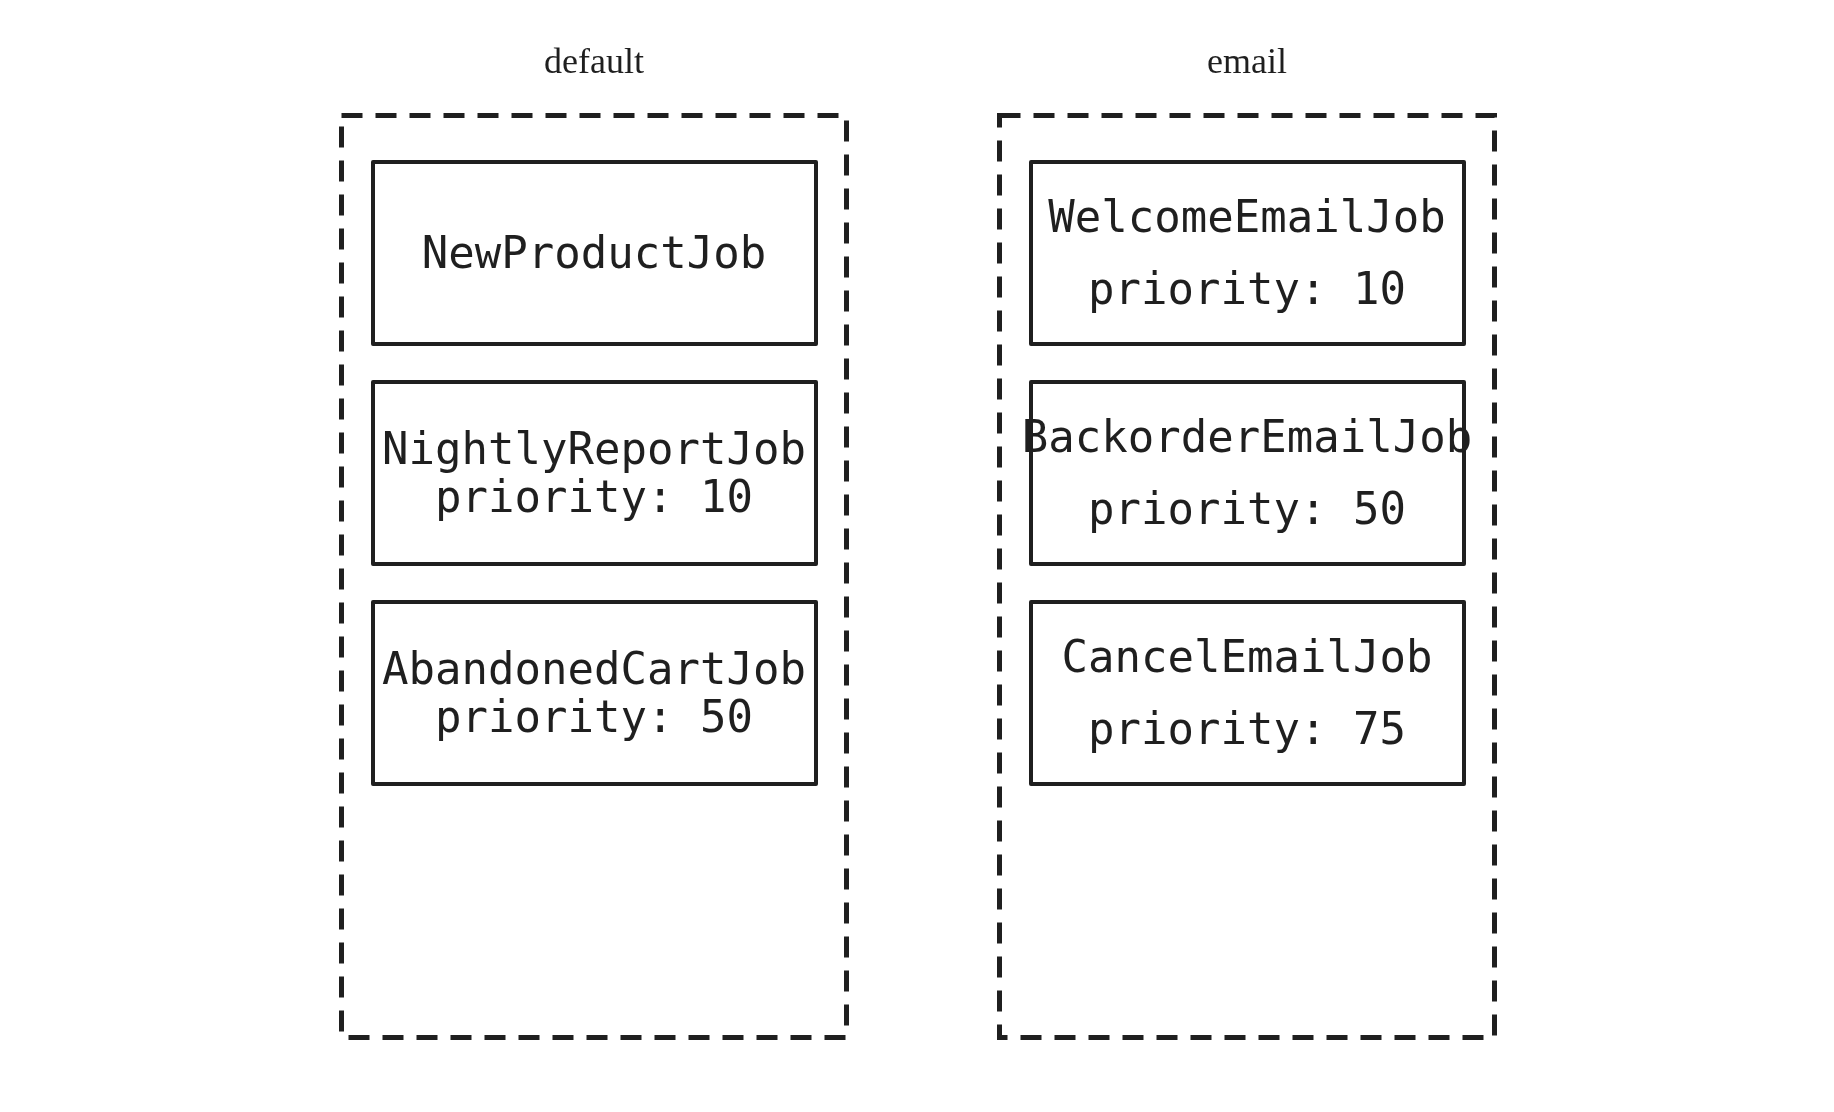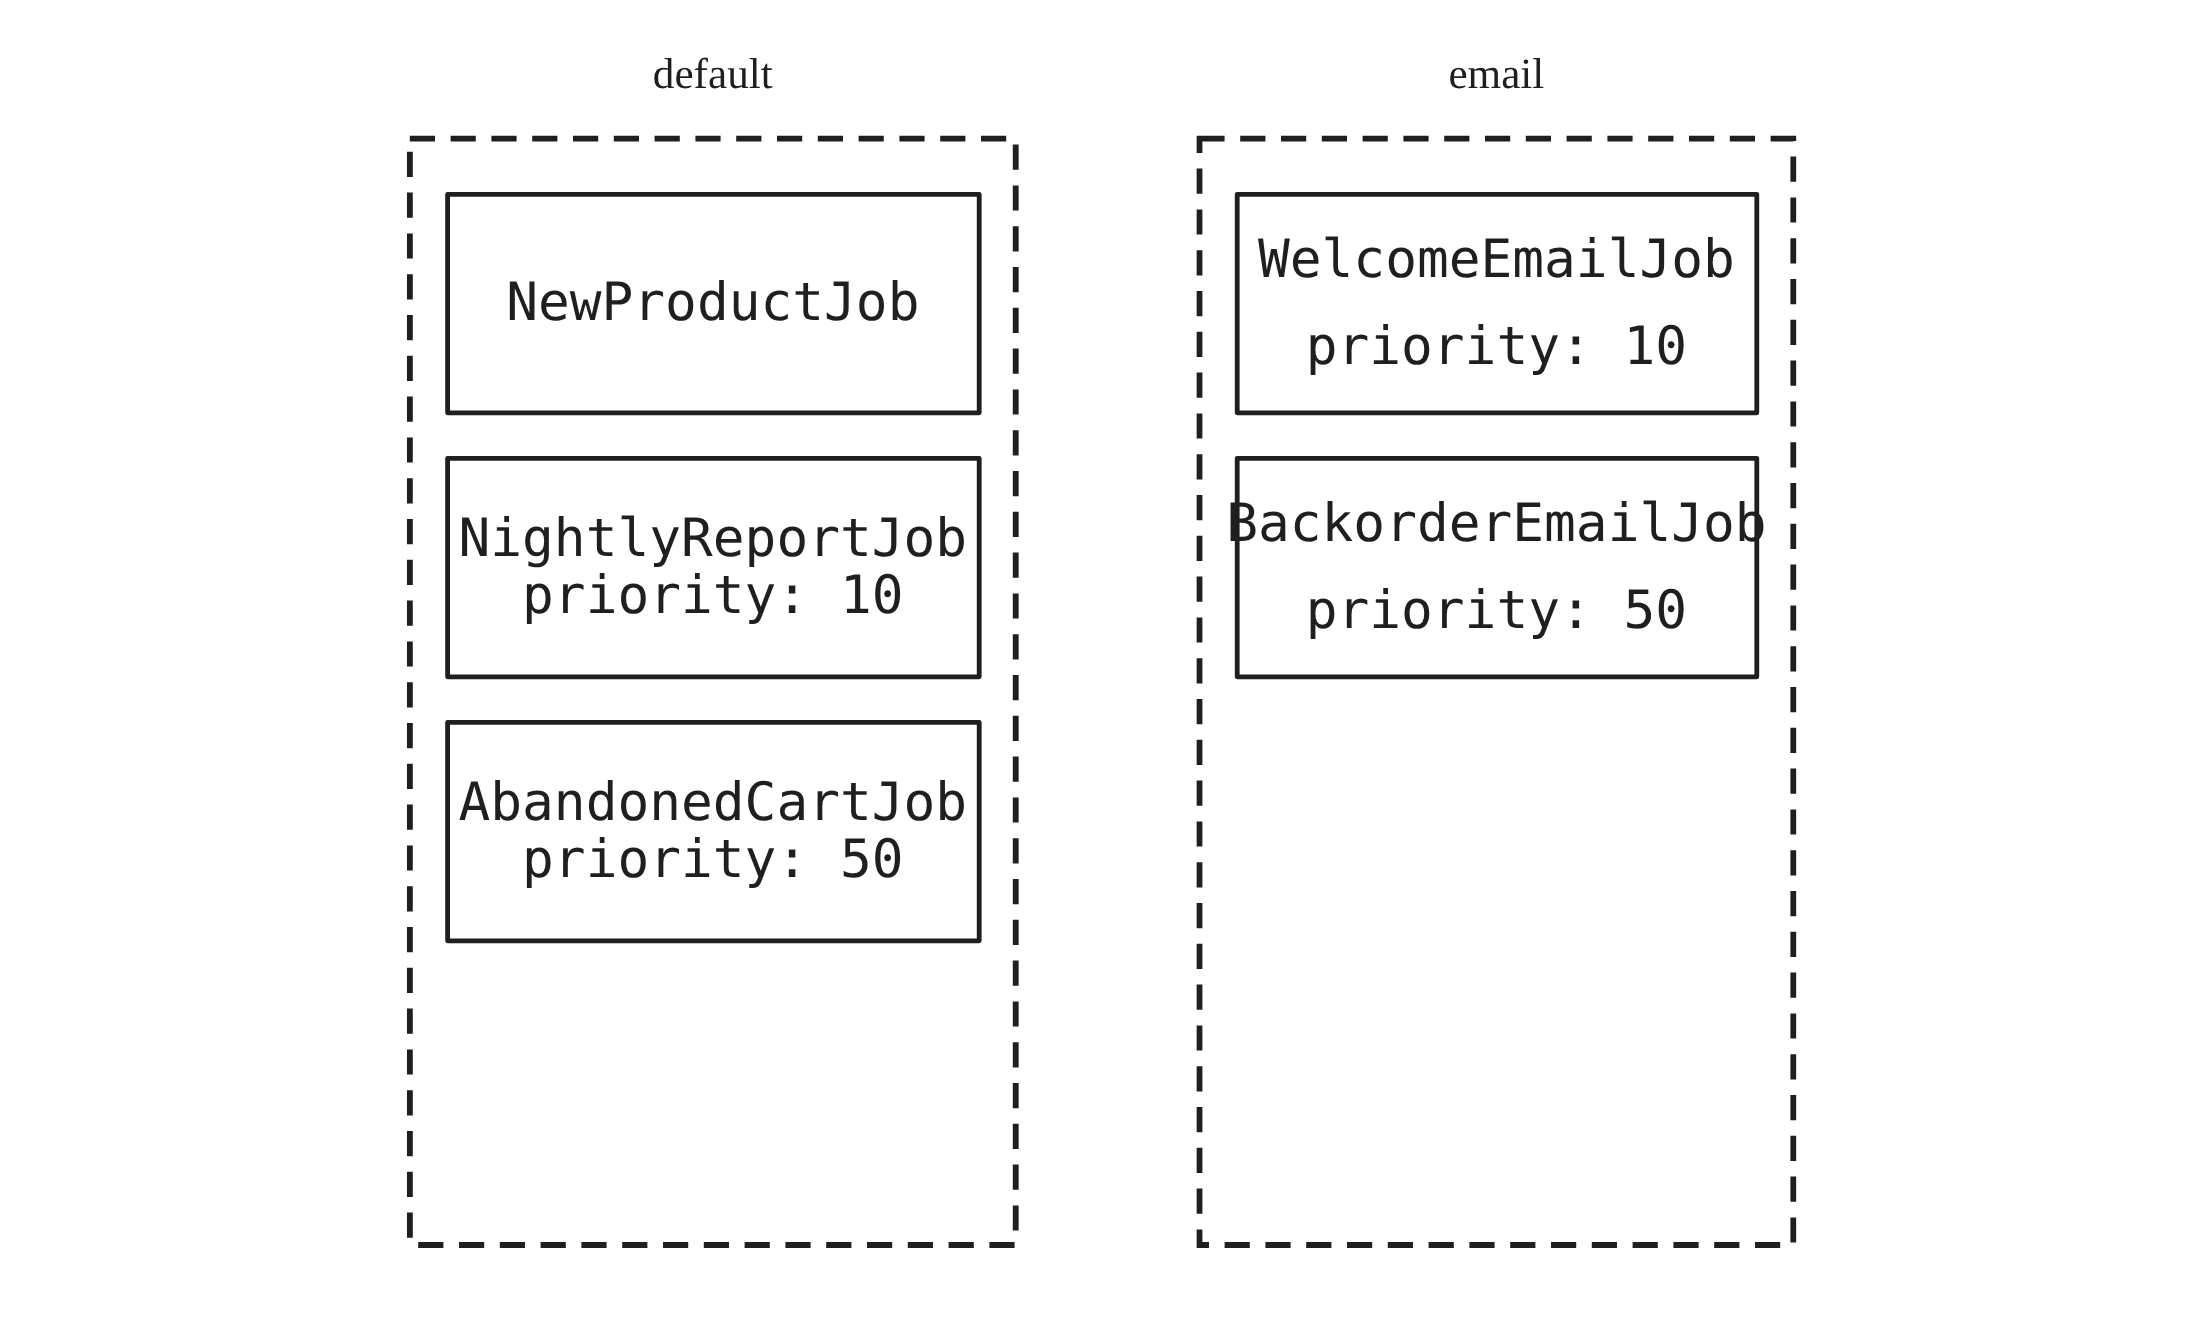--- a/index.html
+++ b/index.html
@@ -112,16 +112,20 @@
       <div class="job-card">
         <span class="job-name">WelcomeEmailJob</span>
         <span class="job-priority">priority: 10</span>
       </div>
 
       <div class="job-card">
         <span class="job-name">BackorderEmailJob</span>
         <span class="job-priority">priority: 50</span>
       </div>
 
+      <div class="job-card">
+        <span class="job-name">CancelEmailJob</span>
+        <span class="job-priority">priority: 75</span>
+      </div>
     </div>
   </section>
 
 </div>
 
 </body></html>

